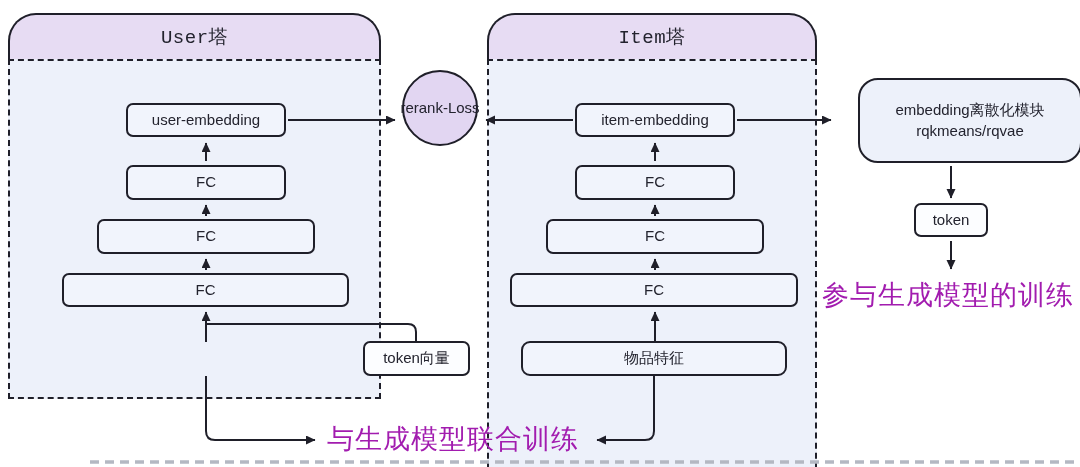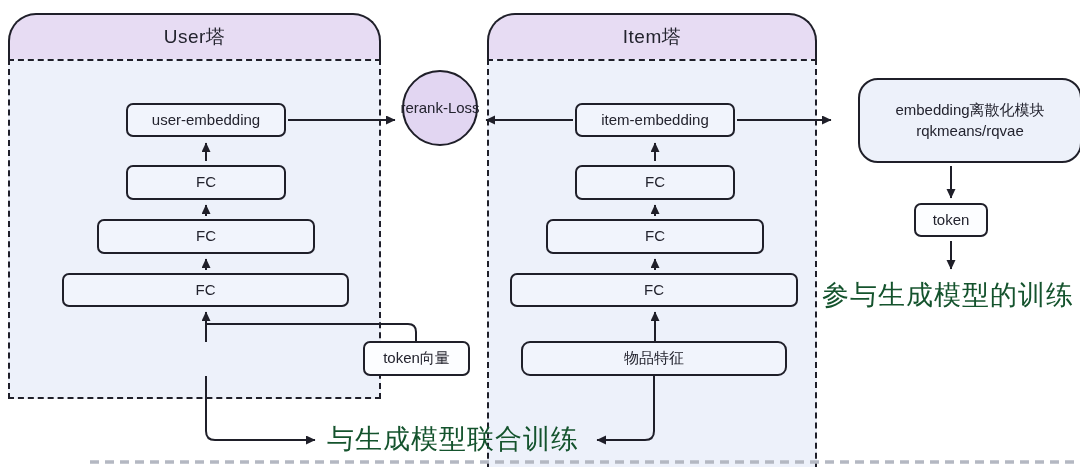--- a/index.html
+++ b/index.html
@@ -1,21 +1,21 @@
 <!DOCTYPE html>
 <html style="--header-fill: #e7dcf3; --tower-fill: #edf1fa; --node-fill: #f1f4fc; --plain-fill: #fcfdff; --loss-fill: #e2d6f2; --line-color: #1f1f29; --text-color: #23232e; --faint-line: #b4b8c2;"><head>
 <meta charset="utf-8">
 <style>
   html,body{margin:0;padding:0;background:#ffffff;}
   .canvas{
     position:relative;width:1080px;height:467px;background:#fff;overflow:hidden;
     font-family:"Liberation Sans","DejaVu Sans",sans-serif;
     color:var(--text-color,#23232e);
   }
-  .tower{position:absolute;}
+  .tower{position:absolute;font-family:Liberation Mono, monospace;}
   .tower-header{
     position:absolute;left:0;top:0;right:0;height:46px;
     background:var(--header-fill,#e7dcf3);
     border:2.5px solid var(--line-color,#1f1f29);
     border-bottom:none;
     border-radius:28px 28px 0 0;
     display:flex;align-items:center;justify-content:center;
     font-size:19px;font-weight:500;letter-spacing:.5px;
     box-sizing:border-box;
   }
@@ -40,21 +40,21 @@
   .loss-circle{
     position:absolute;left:402px;top:70px;width:76px;height:76px;
     background:var(--loss-fill,#e2d6f2);
     border:2.5px solid var(--line-color,#1f1f29);
     border-radius:50%;
     display:flex;align-items:center;justify-content:center;
     font-size:15px;line-height:1.2;box-sizing:border-box;z-index:3;
   }
   .big-note{
     position:absolute;font-size:27px;font-weight:500;letter-spacing:1px;
-    color:#14532d;text-align:center;white-space:nowrap;z-index:3;
+    color:#a21caf;text-align:center;white-space:nowrap;z-index:3;
   }
   svg.overlay{position:absolute;left:0;top:0;z-index:2;}
   .wire{stroke:var(--line-color,#1f1f29);stroke-width:2;fill:none;}
   .faint{stroke:var(--faint-line,#b4b8c2);stroke-width:3.5;fill:none;stroke-dasharray:9 6;}
   #arrowhead path{fill:var(--line-color,#1f1f29);}
 </style>
 </head>
 <body>
 
 <div class="canvas">

